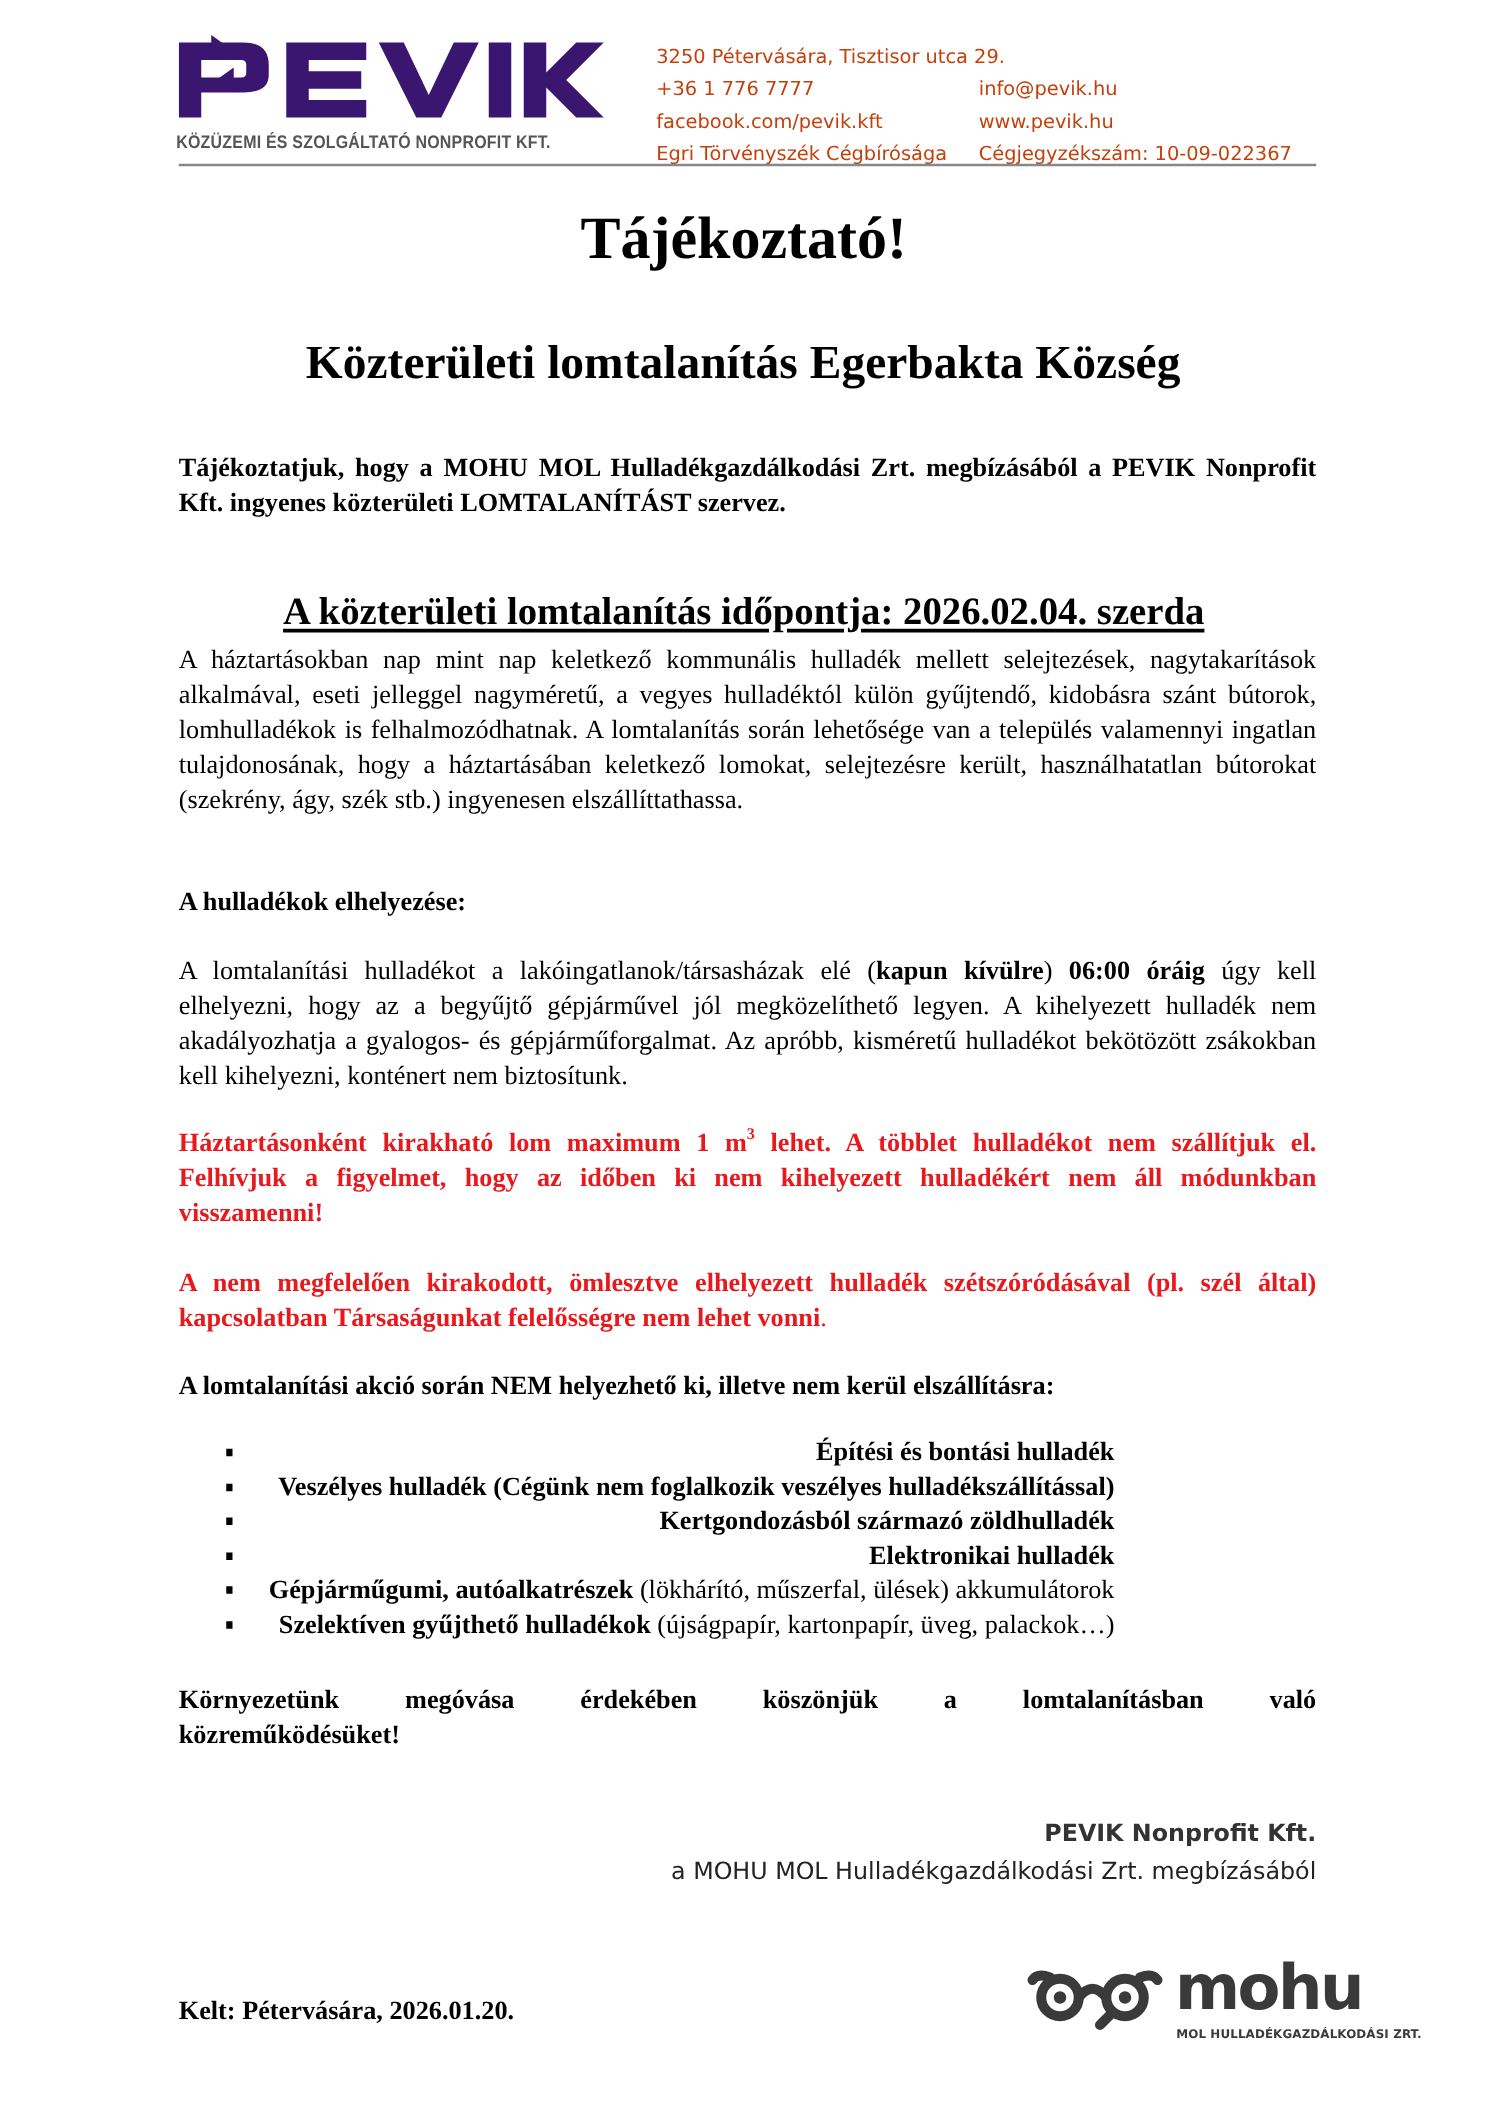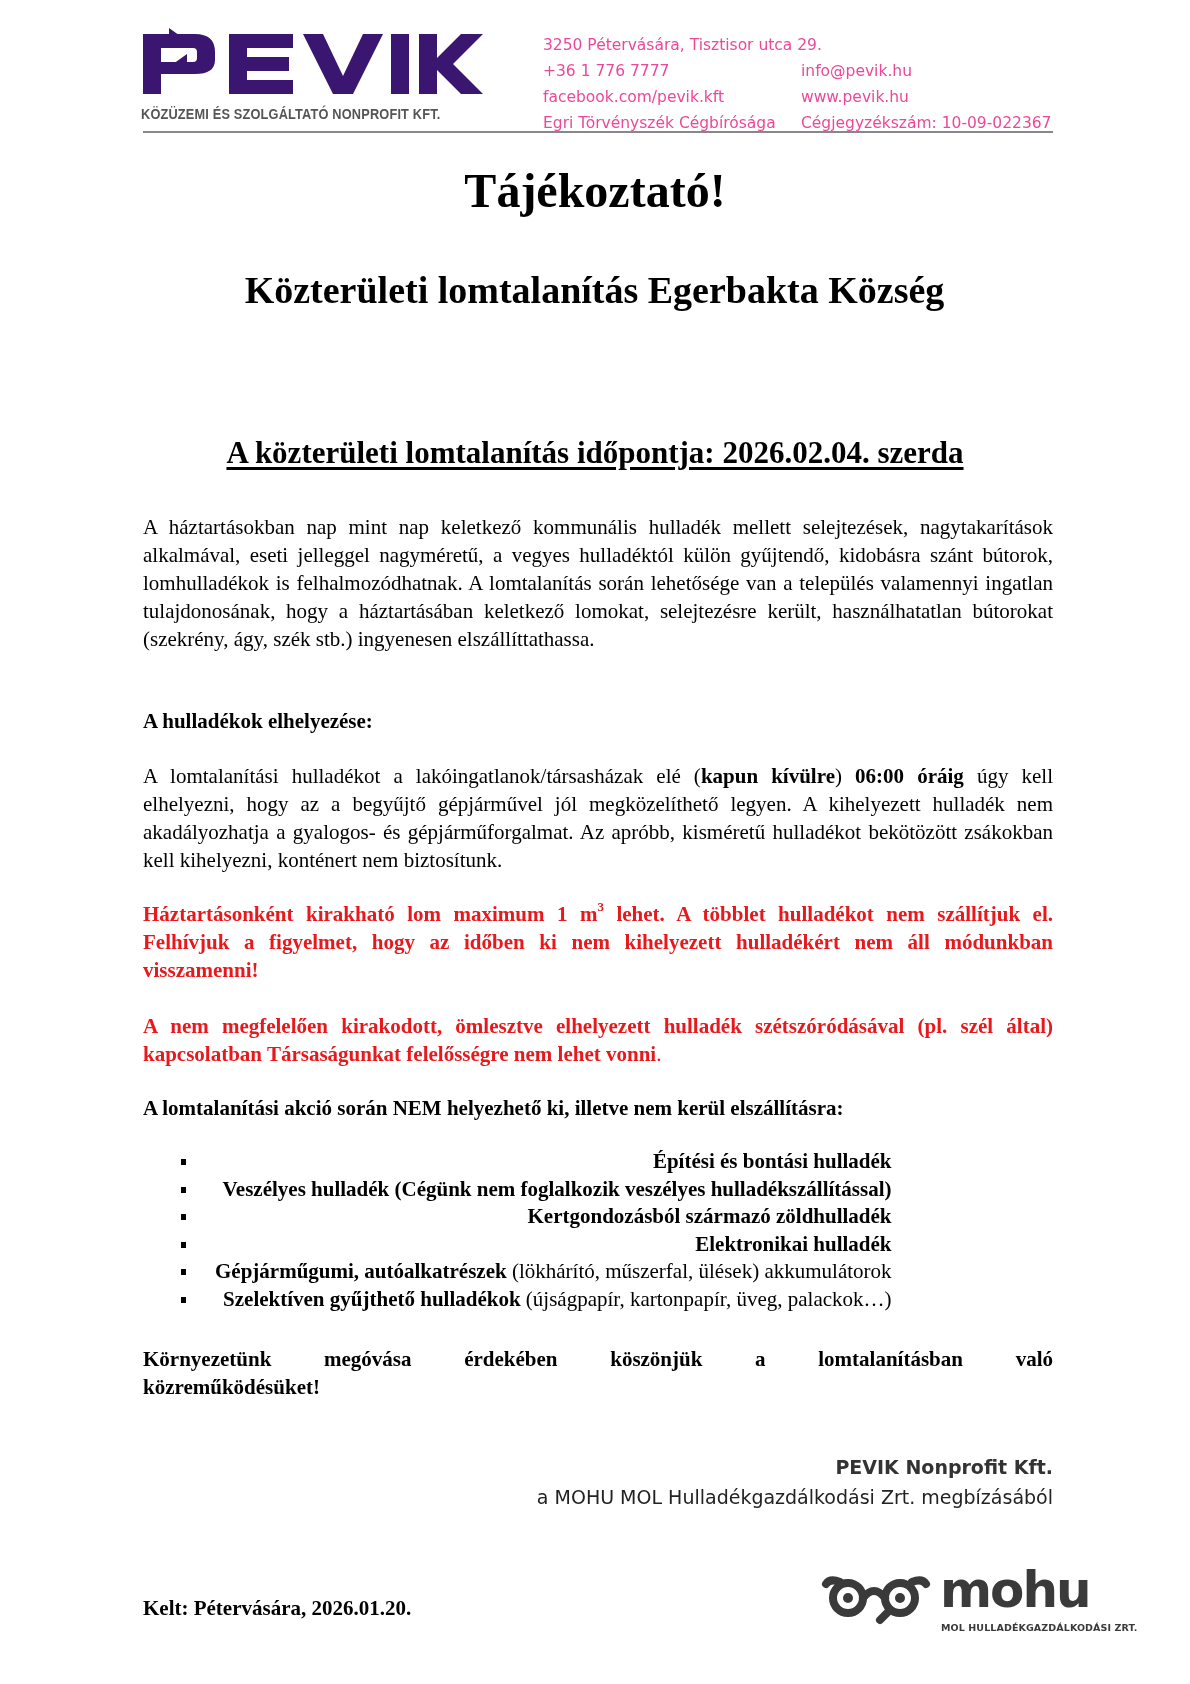--- a/index.html
+++ b/index.html
@@ -3,35 +3,35 @@
 <meta charset="utf-8">
 <style>
   html, body { margin: 0; padding: 0; background: #ffffff; }
   body { width: 1190px; height: 1684px; position: relative; overflow: hidden; color: #000; }
   .page { position: absolute; left: 0; top: 0; width: 1190px; height: 1684px; }
 
   
   .logo { position: absolute; left: 143px; top: 28px; width: 340px; height: 95px; }
   .logo-word { position: absolute; left: 0; top: 0; width: 340px; height: 70px; }
   .logo-sub { position: absolute; left: -2px; top: 78px; font-family: "Liberation Sans", sans-serif; font-weight: bold; font-size: 14.5px; color: #555; letter-spacing: 0.2px; white-space: nowrap; transform: scaleX(0.88); transform-origin: left top; }
-  .contact { position: absolute; left: 525px; top: 32px; font-family: "DejaVu Sans", sans-serif; font-size: 15.5px; color: #ec4899; line-height: 26px; margin-left: 18px; }
+  .contact { position: absolute; left: 525px; top: 32px; font-family: "DejaVu Sans", sans-serif; font-size: 15.5px; color: #c2410c; line-height: 26px; }
   .contact .row { position: relative; height: 26px; white-space: nowrap; }
   .contact .c2 { position: absolute; left: 258px; top: 0; }
   .header-rule { position: absolute; left: 143px; top: 131px; width: 910px; height: 2px; background: #888; }
 
   
   .serif { font-family: "Liberation Serif", serif; }
   .title1 { position: absolute; left: 0; top: 163px; width: 1190px; text-align: center; font-size: 48px; font-weight: bold; }
   .title2 { position: absolute; left: 0; top: 268px; width: 1189px; text-align: center; font-size: 38px; font-weight: bold; }
 
   .block { position: absolute; left: 143px; width: 910px; font-family: "Liberation Serif", serif; font-size: 21px; line-height: 28px; text-align: justify; }
   .bold { font-weight: bold; }
   .red { color: #e8191c; }
   .intro { top: 360px; font-weight: bold; }
-  .date-line { position: absolute; left: 0; top: 435px; width: 1190px; text-align: center; font-family: "Liberation Serif", serif; font-size: 31px; font-weight: bold; text-decoration: underline; text-underline-offset: 4px; }
+  .date-line { position: absolute; left: 0; top: 471px; width: 1190px; text-align: center; font-family: "Liberation Serif", serif; font-size: 31px; font-weight: bold; text-decoration: underline; text-underline-offset: 4px; }
   .p1 { top: 513px; }
   .h-place { top: 707px; font-weight: bold; }
   .p2 { top: 762px; font-family: Liberation Serif, serif; }
   .p3 { top: 900px; font-weight: bold; }
   .p4 { top: 1012px; font-weight: bold; }
   .h-not { top: 1094px; font-weight: bold; }
   sup { font-size: 13px; line-height: 0; position: relative; top: -2px; }
 
   .list { position: absolute; left: 175px; top: 1148px; font-family: "Liberation Serif", serif; font-size: 21px; line-height: 27.5px; margin: 0; padding: 0; list-style: none; text-align: right; }
   .list li { position: relative; padding-left: 40px; white-space: nowrap; }
@@ -81,20 +81,21 @@
     <div class="row"><span>3250 Pétervására, Tisztisor utca 29.</span></div>
     <div class="row"><span>+36 1 776 7777</span><span class="c2">info@pevik.hu</span></div>
     <div class="row"><span>facebook.com/pevik.kft</span><span class="c2">www.pevik.hu</span></div>
     <div class="row"><span>Egri Törvényszék Cégbírósága</span><span class="c2">Cégjegyzékszám: 10-09-022367</span></div>
   </div>
   <div class="header-rule"></div>
 
   <div class="title1 serif">Tájékoztató!</div>
   <div class="title2 serif">Közterületi lomtalanítás Egerbakta Község</div>
 
+  <div class="block intro">Tájékoztatjuk, hogy a  MOHU MOL Hulladékgazdálkodási Zrt. megbízásából a PEVIK Nonprofit Kft. ingyenes közterületi LOMTALANÍTÁST szervez.</div>
 
   <div class="date-line">A közterületi lomtalanítás időpontja: 2026.02.04. szerda</div>
 
   <div class="block p1">A háztartásokban nap mint nap keletkező kommunális hulladék mellett selejtezések, nagytakarítások alkalmával, eseti jelleggel nagyméretű, a vegyes hulladéktól külön gyűjtendő, kidobásra szánt bútorok, lomhulladékok is felhalmozódhatnak. A lomtalanítás során lehetősége van a település valamennyi ingatlan tulajdonosának, hogy a háztartásában keletkező lomokat, selejtezésre került, használhatatlan bútorokat (szekrény, ágy, szék stb.) ingyenesen elszállíttathassa.</div>
 
   <div class="block h-place">A hulladékok elhelyezése:</div>
 
   <div class="block p2"><span>A lomtalanítási hulladékot a lakóingatlanok/társasházak elé (</span><span class="bold">kapun kívülre</span><span>) </span><span class="bold">06:00 óráig</span><span> úgy kell elhelyezni, hogy az a begyűjtő gépjárművel jól megközelíthető legyen. A kihelyezett hulladék nem akadályozhatja a gyalogos- és gépjárműforgalmat. Az apróbb, kisméretű hulladékot bekötözött zsákokban kell kihelyezni, konténert nem biztosítunk.</span></div>
 
   <div class="block p3 red"><span>Háztartásonként kirakható lom maximum 1 m</span><sup>3</sup><span> lehet. A többlet hulladékot nem szállítjuk el. Felhívjuk a figyelmet, hogy az időben ki nem kihelyezett hulladékért nem áll módunkban visszamenni!</span></div>

